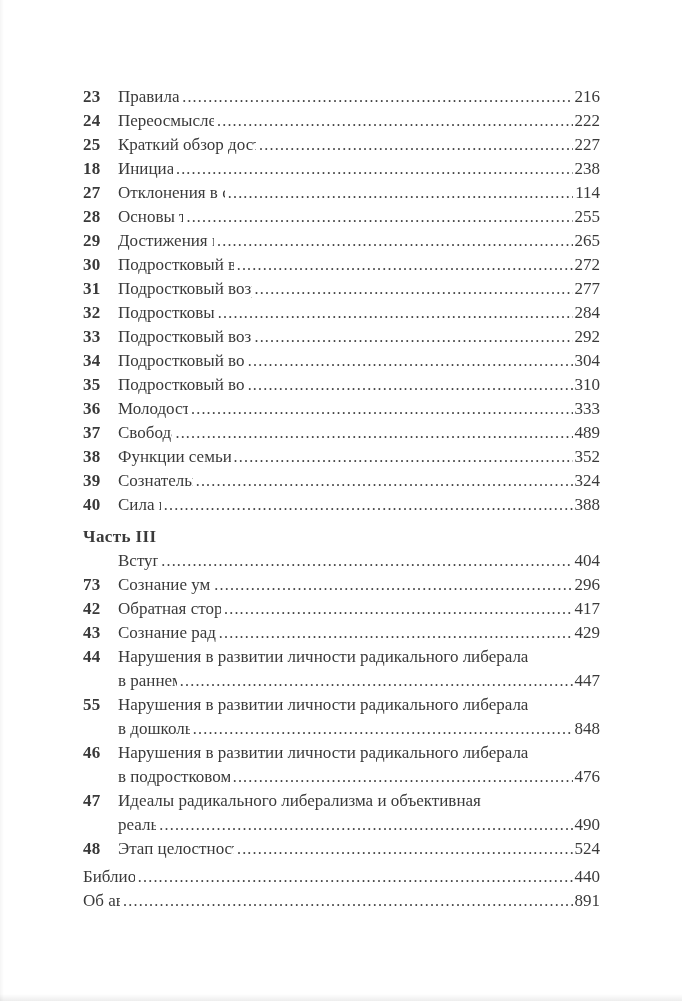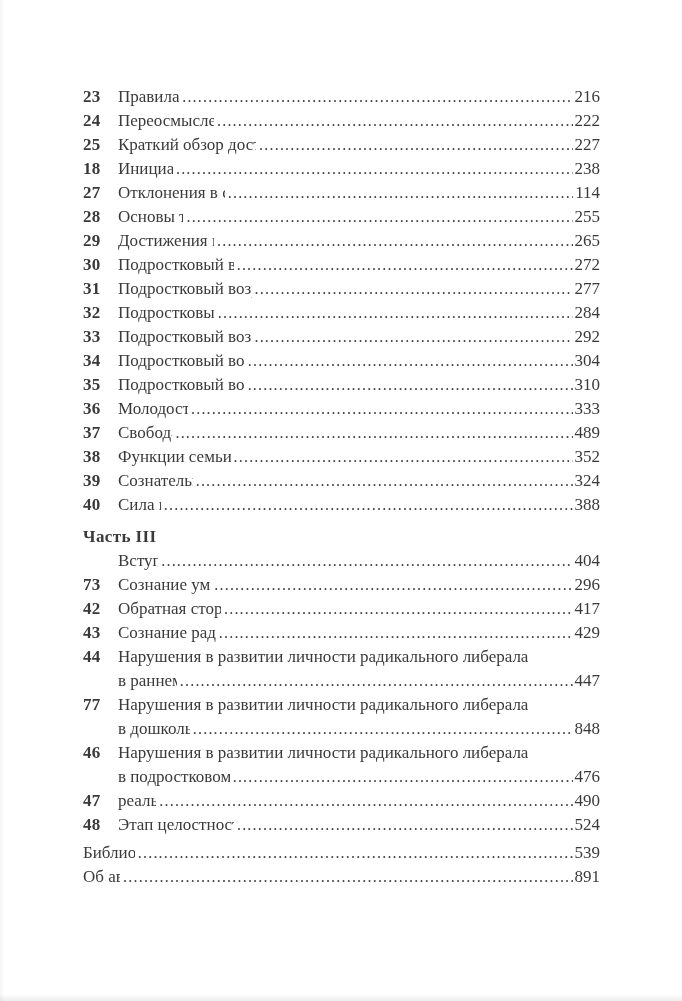--- a/index.html
+++ b/index.html
@@ -308,21 +308,21 @@
               <span class="t">Нарушения в развитии личности радикального либерала</span>
             </div>
             <div class="line">
               <span class="t">в раннем возрасте</span>
               <span class="dots"></span>
               <span class="pg">447</span>
             </div>
           </span>
         </div>
         <div class="row">
-          <span class="num">77</span>
+          <span class="num">55</span>
           <span class="body">
             <div class="line">
               <span class="t">Нарушения в развитии личности радикального либерала</span>
             </div>
             <div class="line">
               <span class="t">в дошкольном периоде</span>
               <span class="dots"></span>
               <span class="pg">848</span>
             </div>
           </span>
@@ -336,20 +336,23 @@
             <div class="line">
               <span class="t">в подростковом и юношеском периодах</span>
               <span class="dots"></span>
               <span class="pg">476</span>
             </div>
           </span>
         </div>
         <div class="row">
           <span class="num">47</span>
           <span class="body">
+            <div class="line">
+              <span class="t">Идеалы радикального либерализма и объективная</span>
+            </div>
             <div class="line">
               <span class="t">реальность</span>
               <span class="dots"></span>
               <span class="pg">490</span>
             </div>
           </span>
         </div>
         <div class="row">
           <span class="num">48</span>
           <span class="body">
@@ -360,21 +363,21 @@
             </div>
           </span>
         </div>
       </div>
     <div id="sec-back" class="backmatter">
         <div class="row">
           <span class="body">
             <div class="line">
               <span class="t">Библиография</span>
               <span class="dots"></span>
-              <span class="pg">539</span>
+              <span class="pg">440</span>
             </div>
           </span>
         </div>
         <div class="row">
           <span class="body">
             <div class="line">
               <span class="t">Об авторе</span>
               <span class="dots"></span>
               <span class="pg">891</span>
             </div>

